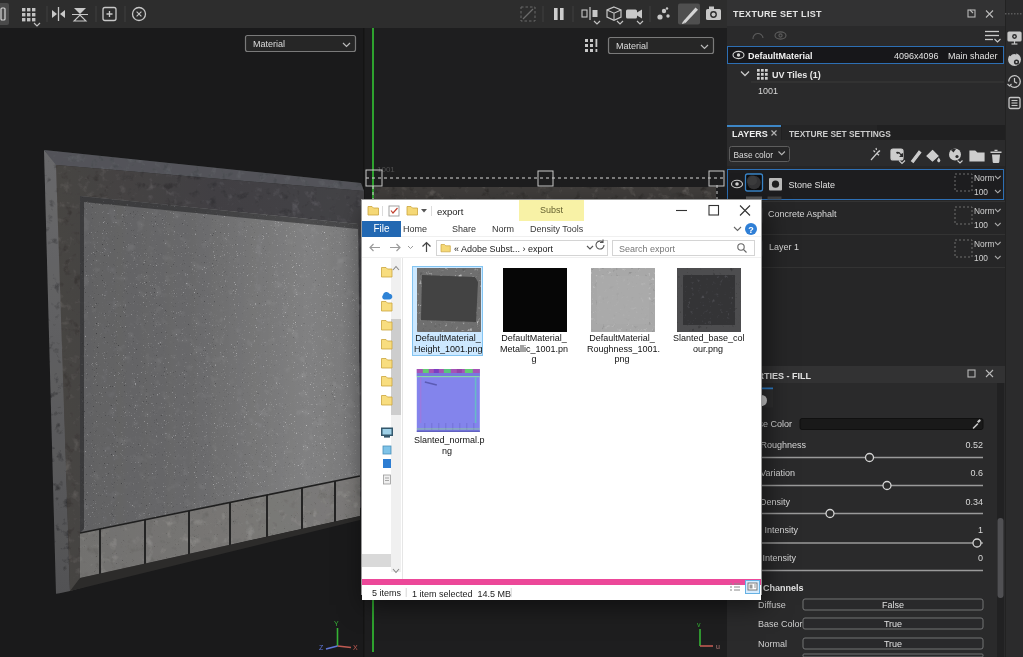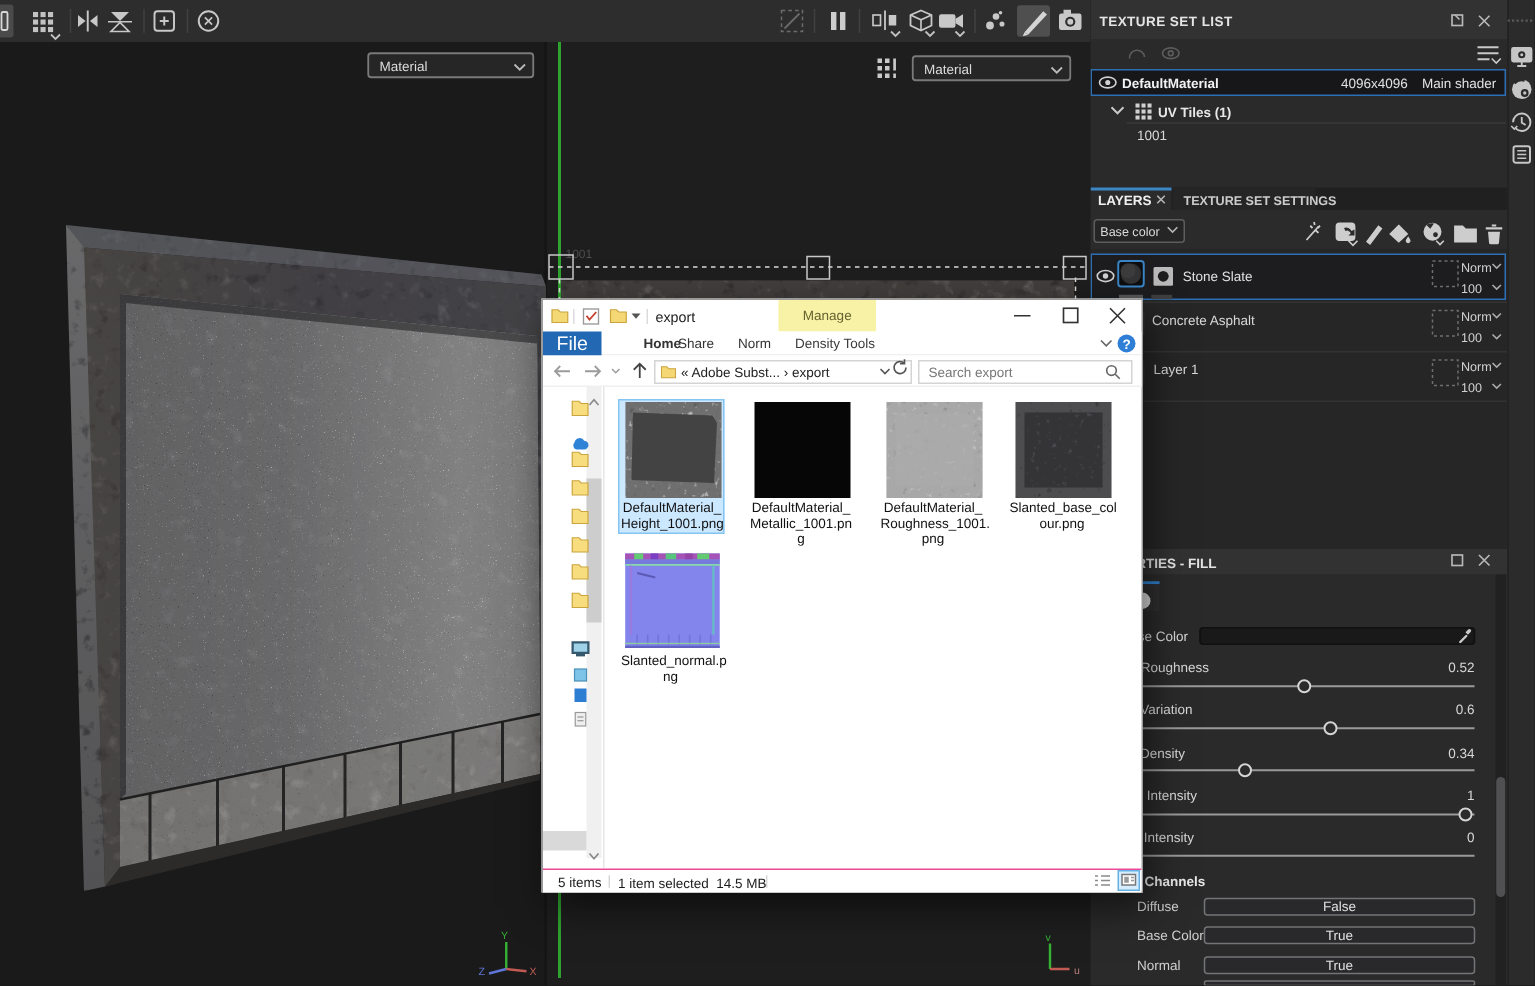--- a/index.html
+++ b/index.html
@@ -441,43 +441,43 @@
     <line x1="6.5" y1="103" x2="12.5" y2="103" stroke="#c6c6c6" stroke-width="1.1"></line>
     <line x1="6.5" y1="105.5" x2="12.5" y2="105.5" stroke="#c6c6c6" stroke-width="1.1"></line>
   </svg>
 
   <div class="abs" id="explorer" style="left:361px;top:199px;width:401px;height:396px;background:#fff;
        border:1px solid #9a9a9a;box-sizing:border-box;box-shadow:4px 10px 24px rgba(0,0,0,0.55);
        font-family:'Liberation Sans',sans-serif;">
 
     <div class="abs" style="left:157px;top:0;width:65px;height:21px;background:#f8f2a6;"></div>
     <div class="abs" style="left:157px;top:0;width:65px;height:21px;font-size:9px;color:#666230;
-         text-align:center;line-height:21px;">Manage</div>
+         text-align:center;line-height:21px;">Subst</div>
     <svg class="abs" style="left:0;top:0;" width="401" height="21" viewBox="0 0 401 21">
       <g>
         <path d="M6 6.5 h4 l1.5 1.5 h5 v7 H6 z" fill="#f5d876" stroke="#caa53d" stroke-width="0.8"></path>
         <line x1="20.5" y1="6" x2="20.5" y2="16" stroke="#dcdcdc"></line>
         <rect x="27" y="6" width="10" height="10" fill="#fff" stroke="#999" stroke-width="0.9"></rect>
         <path d="M29 10.5 l2 2.5 l4.5 -5" fill="none" stroke="#c3402e" stroke-width="1.2"></path>
         <path d="M45 6.5 h4 l1.5 1.5 h5 v7 h-10.5 z" fill="#f5d876" stroke="#caa53d" stroke-width="0.8"></path>
         <path d="M59 9 h6 l-3 3.5 z" fill="#555"></path>
         <line x1="69.5" y1="6" x2="69.5" y2="16" stroke="#dcdcdc"></line>
       </g>
       <text x="75" y="14.5" font-size="9.5" fill="#222" font-family="Liberation Sans">export</text>
 
       <line x1="314" y1="10.5" x2="325" y2="10.5" stroke="#333" stroke-width="1.1"></line>
       <rect x="347" y="5.5" width="9.5" height="9.5" fill="none" stroke="#333" stroke-width="1.1"></rect>
       <path d="M378 5.5 l10 10 M388 5.5 l-10 10" stroke="#333" stroke-width="1.1"></path>
     </svg>
 
     <div class="abs" style="left:0;top:21px;width:399px;height:16px;background:#fff;border-bottom:1px solid #f0f0f0;box-sizing:border-box;"></div>
     <div class="abs" style="left:0;top:21px;width:39px;height:16px;background:#2268b2;color:#fff;
-         font-size:13px;text-align:center;line-height:16px;">File</div>
+         font-size:10px;text-align:center;line-height:16px;">File</div>
     <div class="abs" style="left:39px;top:21px;width:231px;height:16px;font-size:9px;color:#333;">
-      <span style="position:absolute;left:28px;line-height:16px;font-weight:bold;">Home</span>
+      <span style="position:absolute;left:2px;line-height:16px;">Home</span>
       <span style="position:absolute;left:51px;line-height:16px;text-align:center;">Share</span>
       <span style="position:absolute;left:91px;line-height:16px;">Norm</span>
       <span style="position:absolute;left:129px;line-height:16px;color:#3b3b3b;">Density Tools</span>
     </div>
     <svg class="abs" style="left:370px;top:21px;" width="29" height="16" viewBox="0 0 29 16">
       <path d="M2 6 l3.5 3.5 L9 6" fill="none" stroke="#666" stroke-width="1.1"></path>
       <circle cx="19" cy="8" r="6" fill="#2f7fd6"></circle>
       <text x="19" y="11.5" font-size="9" font-weight="bold" fill="#fff" text-anchor="middle" font-family="Liberation Sans">?</text>
     </svg>
 
@@ -594,21 +594,21 @@
           <line x1="36" y1="54" x2="36" y2="61"></line>
             <line x1="43" y1="54" x2="43" y2="61"></line>
           <line x1="50" y1="54" x2="50" y2="61"></line>
             <line x1="57" y1="54" x2="57" y2="61"></line>
         </g>
         <rect x="0" y="59.5" width="63" height="0.9" fill="#8dd890" opacity="0.85"></rect>
         <rect x="0" y="61.5" width="63" height="1.5" fill="#6061c0"></rect>
       </g>
     </svg>
 
-    <div class="abs" style="left:0;top:379px;width:399px;height:15px;background:#fff;border-top:1px solid #ec4899;font-size:9px;color:#1a1a1a;">
+    <div class="abs" style="left:0;top:379px;width:399px;height:15px;background:#fff;border-top:6px solid #ec4899;font-size:9px;color:#1a1a1a;">
       <span style="position:absolute;left:10px;top:3px;">5 items</span>
       <span style="position:absolute;left:43px;top:2px;color:#ccc;">|</span>
       <span style="position:absolute;left:50px;top:4px;">1 item selected&nbsp;&nbsp;14.5 MB</span>
       <span style="position:absolute;left:148px;top:2px;color:#ccc;">|</span>
     </div>
     <svg class="abs" style="left:366px;top:380px;" width="36" height="15" viewBox="0 0 36 15">
       <g stroke="#8a8a8a" stroke-width="1">
         <line x1="2" y1="4" x2="4" y2="4"></line>
           <line x1="6" y1="4" x2="12" y2="4"></line>
         <line x1="2" y1="7" x2="4" y2="7"></line>

